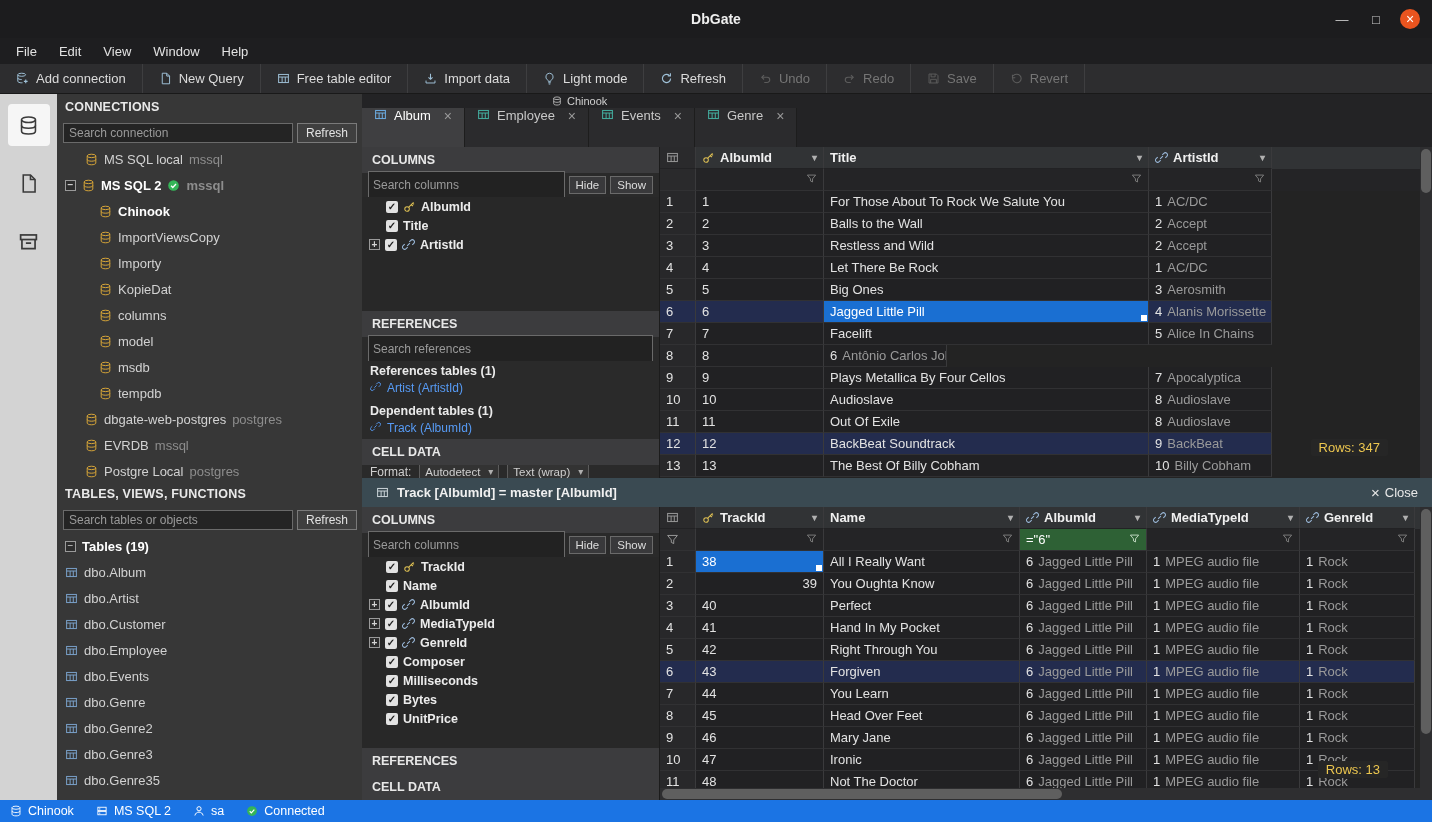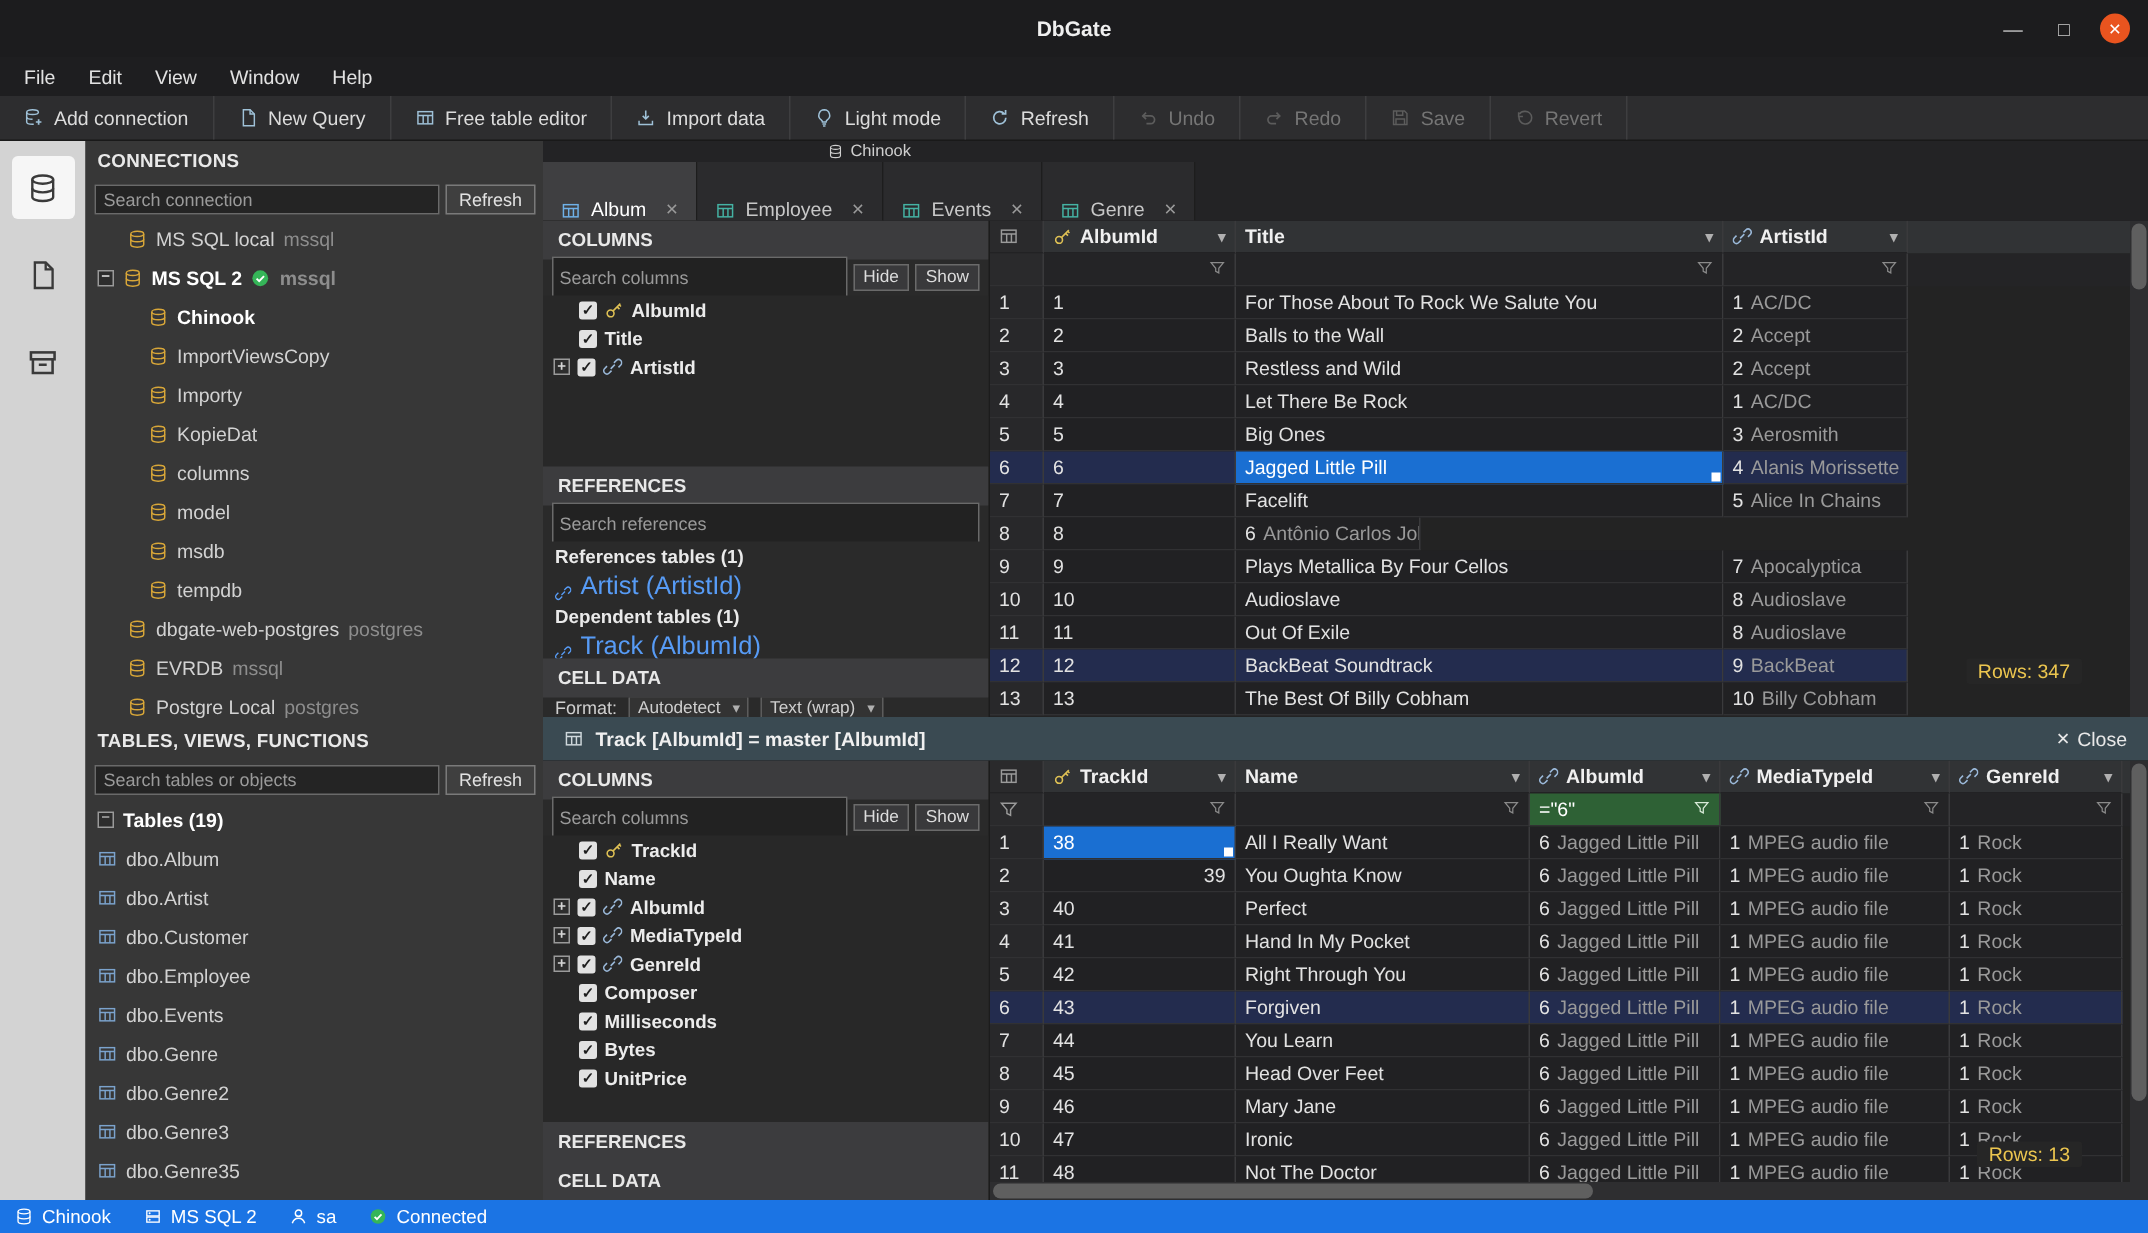--- a/index.html
+++ b/index.html
@@ -57,21 +57,21 @@
   .xbox { width:11px; height:11px; border:1px solid #9a9a9a; color:#d5d5d5; display:inline-flex; align-items:center; justify-content:center; font-size:10px; line-height:1; flex:none; background:#2d2d2d; }
   .cb { width:12px; height:12px; background:#e2e2e2; border-radius:2px; color:#1d1d1d; display:inline-flex; align-items:center; justify-content:center; font-size:10px; font-weight:bold; flex:none; }
 
   
   .content { flex:1; display:flex; flex-direction:column; overflow:hidden; background:#232325; }
   .tabzone { height:53px; flex:none; display:flex; align-items:flex-end; background:#232325; }
   .tabstrip { display:flex; flex-direction:column; }
   .tabgroup { height:14px; display:flex; align-items:center; justify-content:center; gap:5px; font-size:11px; color:#cfcfcf; }
   .tabgroup .ic { font-size:10px; }
   .tabs { height:39px; display:flex; }
-  .tab { display:flex; align-items:flex-end; gap:7px; padding:0 12px; background:#2b2b2d; border-right:1px solid #1d1d1d; color:#c8c8c8; }
+  .tab { display:flex; align-items:flex-start; gap:7px; padding:0 12px; background:#2b2b2d; border-right:1px solid #1d1d1d; color:#c8c8c8; }
   .tab .ic { color:#45b3a4; }
   .tab.active { background:#3f3f41; color:#fff; }
   .tab.active .ic { color:#6fb1e8; }
   .tclose { margin-left:6px; color:#9a9a9a; font-size:14px; }
 
   
   .view { display:flex; overflow:hidden; flex:none; }
   .view.album { height:331px; }
   .view.track { height:293px; }
   .panel-col { width:298px; flex:none; background:#2a2a2a; display:flex; flex-direction:column; overflow:hidden; border-right:1px solid #1c1c1c; }
@@ -80,21 +80,21 @@
   .p-search input { flex:1; height:18px; background:#222; border:1px solid #6a6a6a; color:#ddd; font:12px "Liberation Sans",sans-serif; padding:13px 4px; }
   .p-search input::placeholder { color:#9a9a9a; }
   .p-btn { height:18px; background:#39393b; border:1px solid #6a6a6a; color:#ddd; font:11.5px "Liberation Sans",sans-serif; padding:0 6px; }
   .col-list { background:#282828; overflow:hidden; }
   .album .col-list { height:114px; flex:none; }
   .track .col-list { flex:1; }
   .col-item { height:19px; display:flex; align-items:center; gap:5px; padding-left:24px; font-weight:bold; color:#ececec; font-size:12.5px; }
   .col-item.expandable { padding-left:7px; }
   .ref-content { flex:1; overflow:hidden; background:#2a2a2a; }
   .ref-section-title { height:20px; display:flex; align-items:center; padding-left:8px; font-weight:bold; color:#eaeaea; font-size:12.5px; }
-  .ref-link { height:20px; display:flex; align-items:flex-end; gap:6px; padding-left:8px; color:#579bf5; font-size:17px; }
+  .ref-link { height:20px; display:flex; align-items:flex-start; gap:6px; padding-left:8px; color:#579bf5; font-size:12px; }
   .ref-link .ic { color:#579bf5; font-size:11px; }
   .format-row { height:13px; flex:none; display:flex; align-items:center; gap:8px; padding-left:8px; font-size:12px; color:#cfcfcf; overflow:hidden; }
   .format-select { display:inline-flex; align-items:center; gap:4px; border:1px solid #5c5c5c; background:#333; padding:0 5px; height:16px; font-size:11.5px;text-align:center; }
 
   
   .refbar { height:29px; flex:none; background:#3a4a52; display:flex; align-items:center; padding:0 14px; gap:8px; color:#f0f0f0; }
   .refbar .ic { color:#cfd8dc; }
   .refbar-title { font-weight:bold; }
   .refbar-close { margin-left:auto; display:flex; align-items:center; gap:5px; color:#e8e8e8; }
   .refbar-close .x { font-size:15px; }

